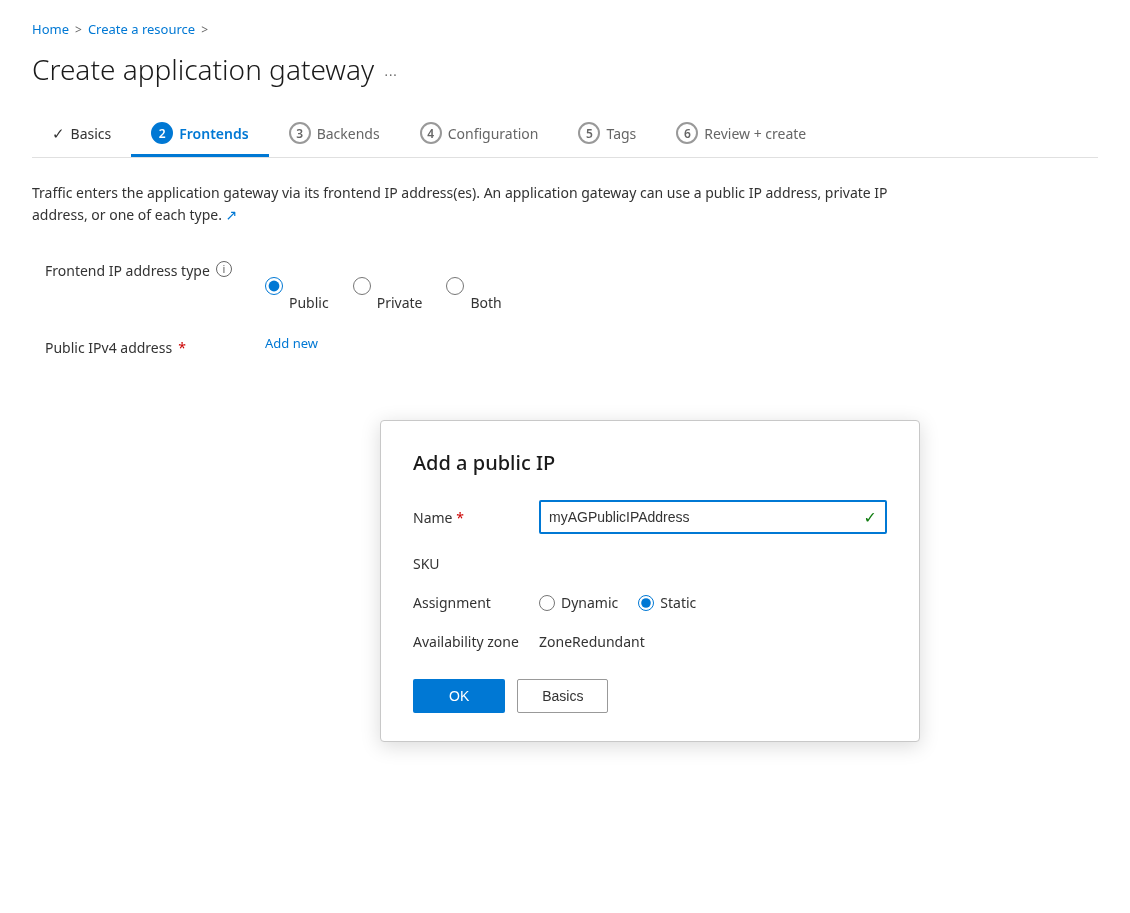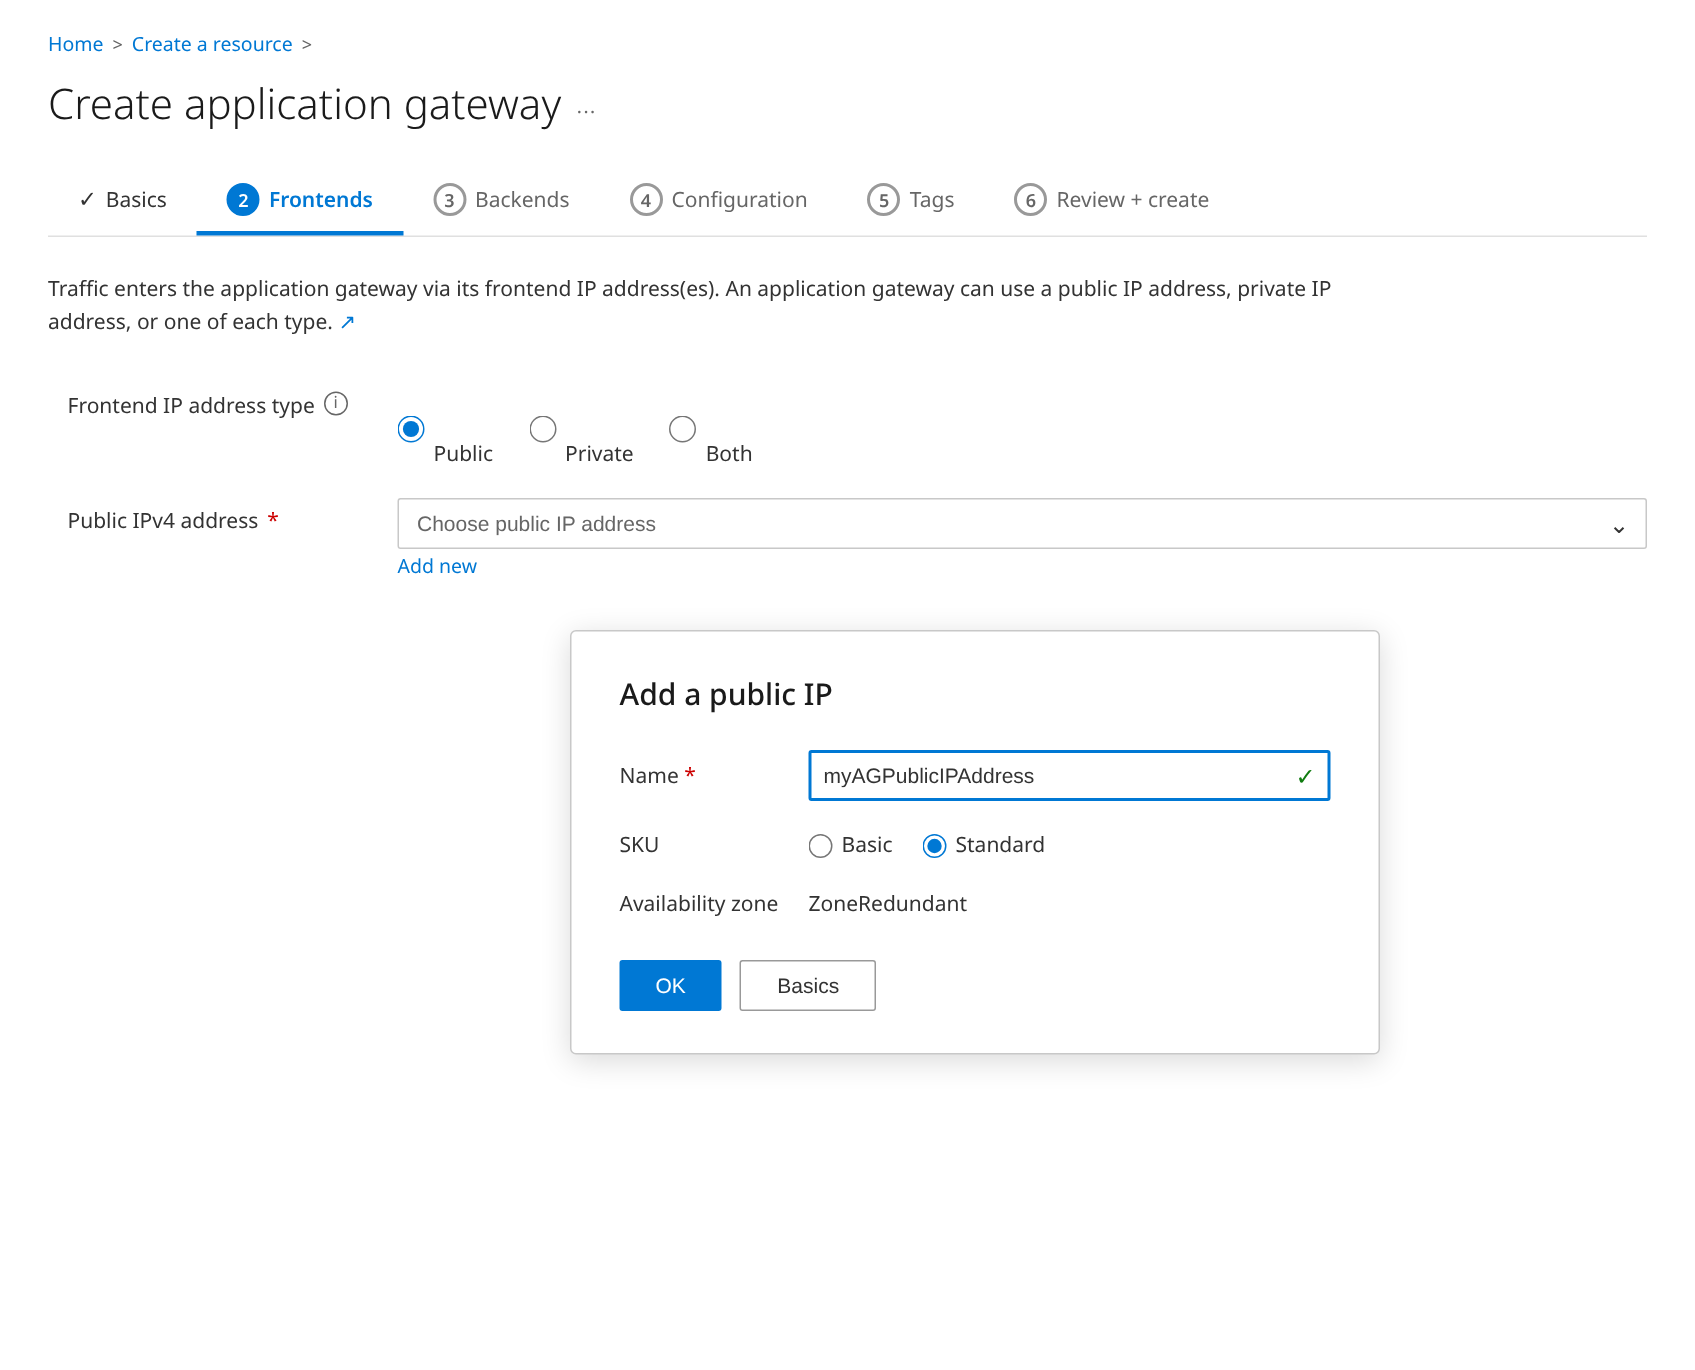--- a/index.html
+++ b/index.html
@@ -252,21 +252,21 @@
     .modal-static-value {
       font-size: 14px;
       color: #333;
     }
     .modal-actions {
       display: flex;
       gap: 12px;
       margin-top: 28px;
     }
     .btn-ok {
-      padding: 8px 24px;
+      padding: 8px 36px;
       background: #0078d4;
       color: #fff;
       border: none;
       border-radius: 2px;
       font-size: 14px;
       cursor: pointer;
       font-weight: 500;
     }
     .btn-cancel {
       padding: 8px 24px;
@@ -355,26 +355,20 @@
       </div>
     </div>
   </div>
 
   <div class="form-row">
     <div class="form-label">
       <span>Public IPv4 address</span>
       <span style="color:#c00;">*</span>
     </div>
     <div class="form-control">
-      <div class="select-wrapper">
-        <select class="select-field">
-          <option value="">Choose public IP address</option>
-        </select>
-        <span class="select-arrow">⌄</span>
-      </div>
       <a class="add-new-link">Add new</a>
     </div>
   </div>
 
   <div class="modal-overlay">
     <div class="modal-box">
       <div class="modal-title">Add a public IP</div>
 
       <div class="modal-row">
         <div class="modal-label">
@@ -386,34 +380,39 @@
             <input type="text" value="myAGPublicIPAddress" style="flex: 1 1 0%; border: none; outline: none; font-size: 14px; color: rgb(51, 51, 51);">
             <span class="check-green">✓</span>
           </div>
         </div>
       </div>
 
       <div class="modal-row">
         <div class="modal-label">
           <span>SKU</span>
         </div>
+      </div>
+
+      <div class="modal-row">
+        <div class="modal-label">
+          <span>Assignment</span>
+        </div>
         <div class="modal-field">
           <div class="modal-radio-group">
             <div class="modal-radio-option">
-              <input type="radio" name="sku" id="sku_basic" style="">
-              <label for="sku_basic">Basic</label>
+              <input type="radio" name="assignment" id="assign_dynamic" style="">
+              <label for="assign_dynamic">Dynamic</label>
             </div>
             <div class="modal-radio-option">
-              <input type="radio" name="sku" id="sku_standard" checked="" style="">
-              <label for="sku_standard">Standard</label>
+              <input type="radio" name="assignment" id="assign_static" checked="" style="">
+              <label for="assign_static">Static</label>
             </div>
           </div>
         </div>
       </div>
-
 
       <div class="modal-row">
         <div class="modal-label">
           <span>Availability zone</span>
         </div>
         <div class="modal-field">
           <span class="modal-static-value">ZoneRedundant</span>
         </div>
       </div>
 

